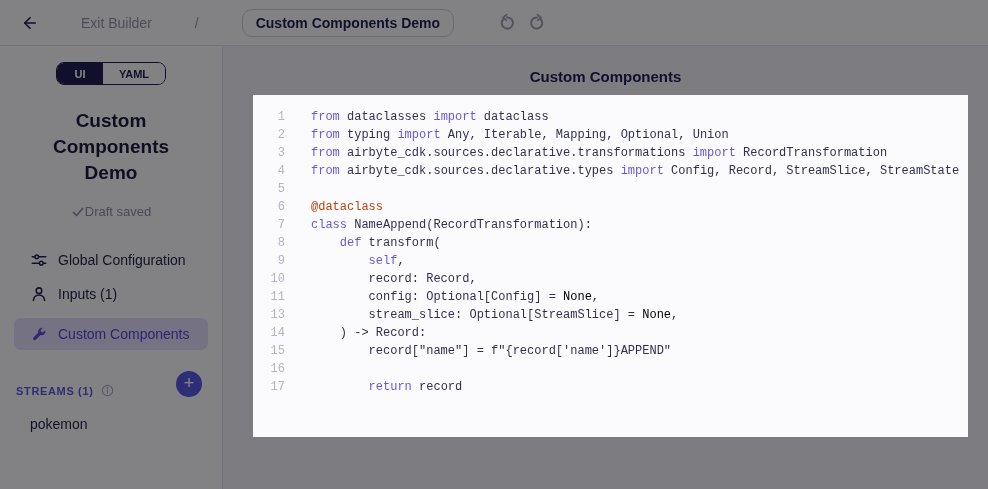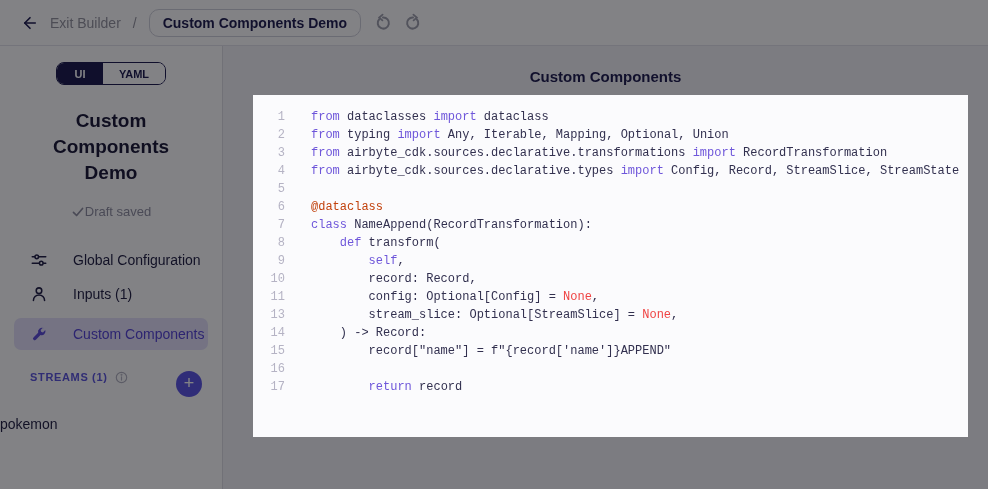--- a/index.html
+++ b/index.html
@@ -1,21 +1,21 @@
 <!DOCTYPE html>
 <html><head>
 <meta charset="utf-8">
 <style>
   * { margin:0; padding:0; box-sizing:border-box; }
   body { font-family:"Liberation Sans", sans-serif; background:#444; }
   .app { position:relative; width:988px; height:489px; background:#f5f5f8; overflow:hidden; }
 
   
   .topbar { position:relative; height:46px; background:#ffffff; border-bottom:1px solid #e3e3ea;
-            display:flex; align-items:center; padding:0 0 0 18px; z-index:1; }
+            display:flex; align-items:center; padding:0 0 0 18px; z-index:1;gap:31px; }
   .back-btn { width:24px; height:24px; border:none; background:none; cursor:pointer; color:#1a194d;
               display:flex; align-items:center; justify-content:center; }
   .exit-label { margin-left:8px; font-size:14px; color:#94949f; cursor:pointer; }
   .crumb-sep { margin:0 12px; font-size:14px; color:#94949f; }
   .project-name { border:1px solid #cfd0da; border-radius:10px; padding:5px 13px; font-size:14px;
                   font-weight:700; color:#1c1b4d; background:#fff; cursor:text; }
   .history-btns { display:flex; align-items:center; gap:8px; margin-left:12px; }
   .hist-btn { width:22px; height:22px; border:none; background:none; color:#9fa0ad; cursor:pointer; padding:0; }
 
   
@@ -30,51 +30,51 @@
   .seg { font-size:11px; font-weight:700; display:flex; align-items:center; justify-content:center; }
   .seg-ui { width:46px; background:#1a194d; color:#ffffff; }
   .seg-yaml { flex:1; background:#ffffff; color:#1a194d; }
 
   .builder-title { margin:23px 28px 0; text-align:center; font-size:19px; font-weight:700;
                    color:#181735; line-height:26px; }
   .draft-row { margin-top:18px; display:flex; align-items:center; justify-content:center; 
                font-size:13px; color:#8e8ea0; }
 
   .nav { margin-top:24px; }
-  .nav-item { height:34px; display:flex; align-items:center; gap:25px; padding-left:30px;
+  .nav-item { height:34px; display:flex; align-items:center; gap:10px; padding-left:30px;
               font-size:14px; color:#1e1d40; cursor:pointer; }
   .nav-item .ico { width:18px; height:18px; display:flex; align-items:center; justify-content:center;
                    color:#1e1d43; }
   .spotlight-wrap { position:relative; z-index:50; margin:3px 10px; background:#ffffff;
                     border-radius:10px; padding:4px; }
   .nav-item.active { height:32px; background:#e4e1fa; border-radius:7px; padding-left:16px;
                      color:#5443d6; font-weight:500; }
   .nav-item.active .ico { color:#5a4bd8; }
 
-  .streams-row { margin-top:17px; display:flex; align-items:flex-start; padding:0 20px 0 30px; }
+  .streams-row { margin-top:17px; display:flex; align-items:flex-end; padding:0 20px 0 16px; }
   .streams-heading { font-size:11px; font-weight:700; letter-spacing:.06em; color:#5b55dd; }
   .info-ico { margin-left:7px; color:#b2b2c0; display:flex; }
   .add-stream-btn { margin-left:auto; width:26px; height:26px; border-radius:50%; border:none;
                     background:#5b55e4; color:#ffffff; font-size:18px; line-height:1; cursor:pointer;
                     display:flex; align-items:center; justify-content:center; padding-bottom:2px; }
-  .stream-item { margin-top:13px; font-size:14px; color:#1e1d40; height:28px;
+  .stream-item { margin-top:13px; padding-left:30px; font-size:14px; color:#1e1d40; height:28px;
                  display:flex; align-items:center; cursor:pointer; }
 
   
   .main-heading { text-align:center; padding-top:22px; font-size:15px; font-weight:700; color:#1c1b4d; }
 
   .editor { position:absolute; left:30px; top:49px; width:715px; height:342px; background:#fbfbfd;
             z-index:50; padding-top:13px; overflow:hidden; cursor:text;
             font-family:"Liberation Mono","DejaVu Sans Mono",monospace; font-size:12px; }
   .cline { display:flex; height:18px; line-height:18px; }
   .ln { width:32px; flex-shrink:0; text-align:right; color:#b5b3c4; user-select:none; }
   .ln.active { color:#23223c; }
   .code { margin-left:26px; white-space:pre; color:#32304f; }
   .tk-kw { color:#6e56da;text-align:center; }
-  .tk-atom { color:#ef4444; }
+  .tk-atom { color:#000000; }
   .tk-meta { color:#c2410c; }
 
   
   .dim-overlay { position:absolute; inset:0; background:rgba(5,5,12,0.5); z-index:40; pointer-events:none; }
 
   svg { display:block; }
 </style>
 </head>
 <body>
 

